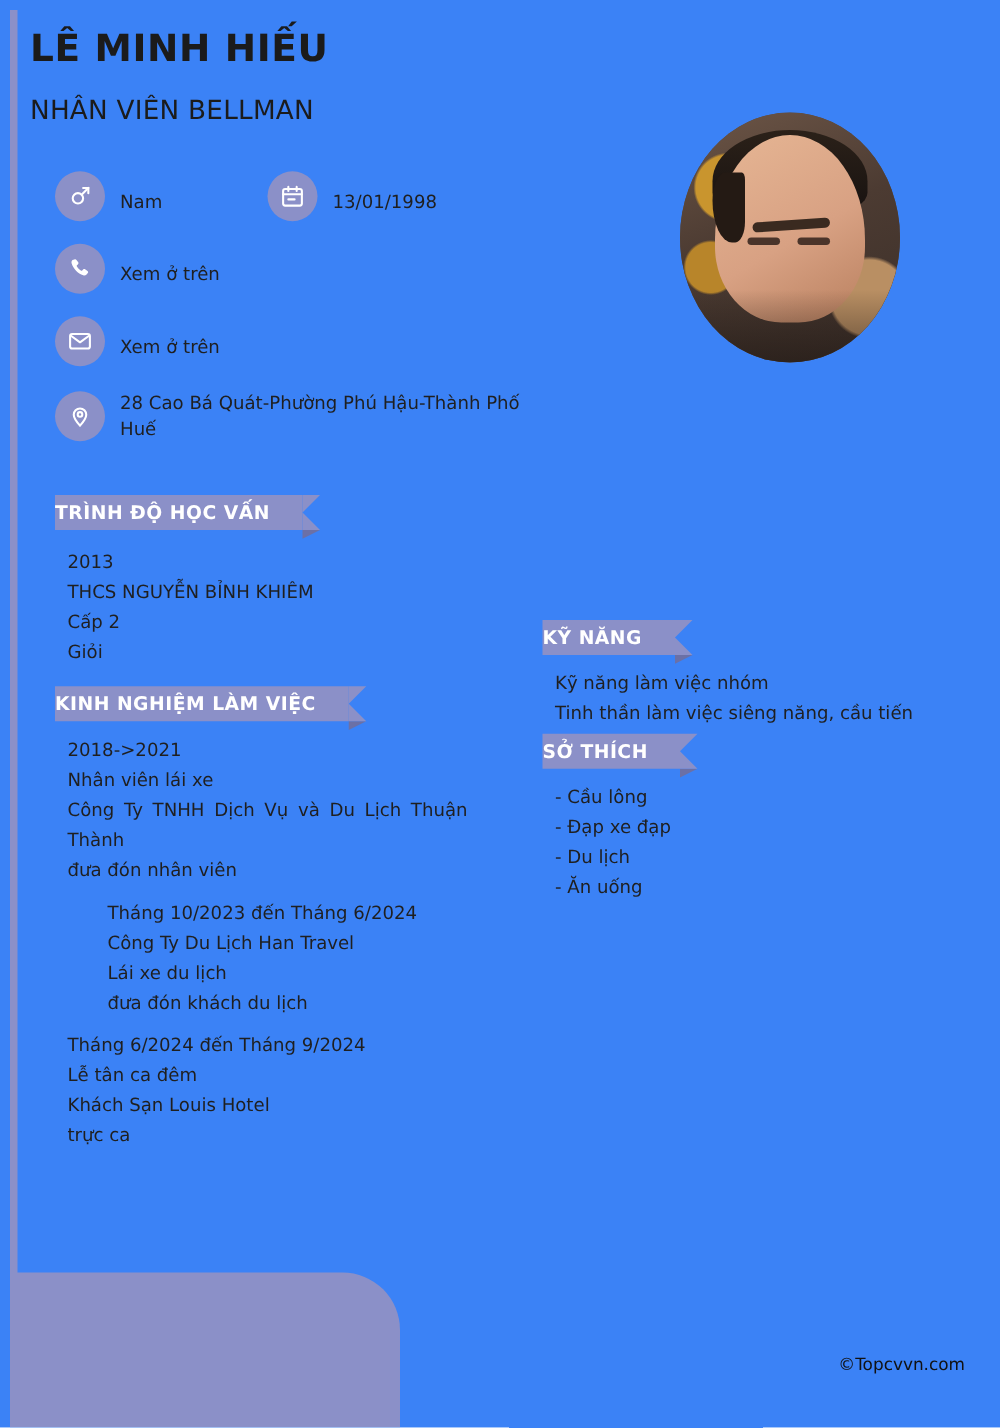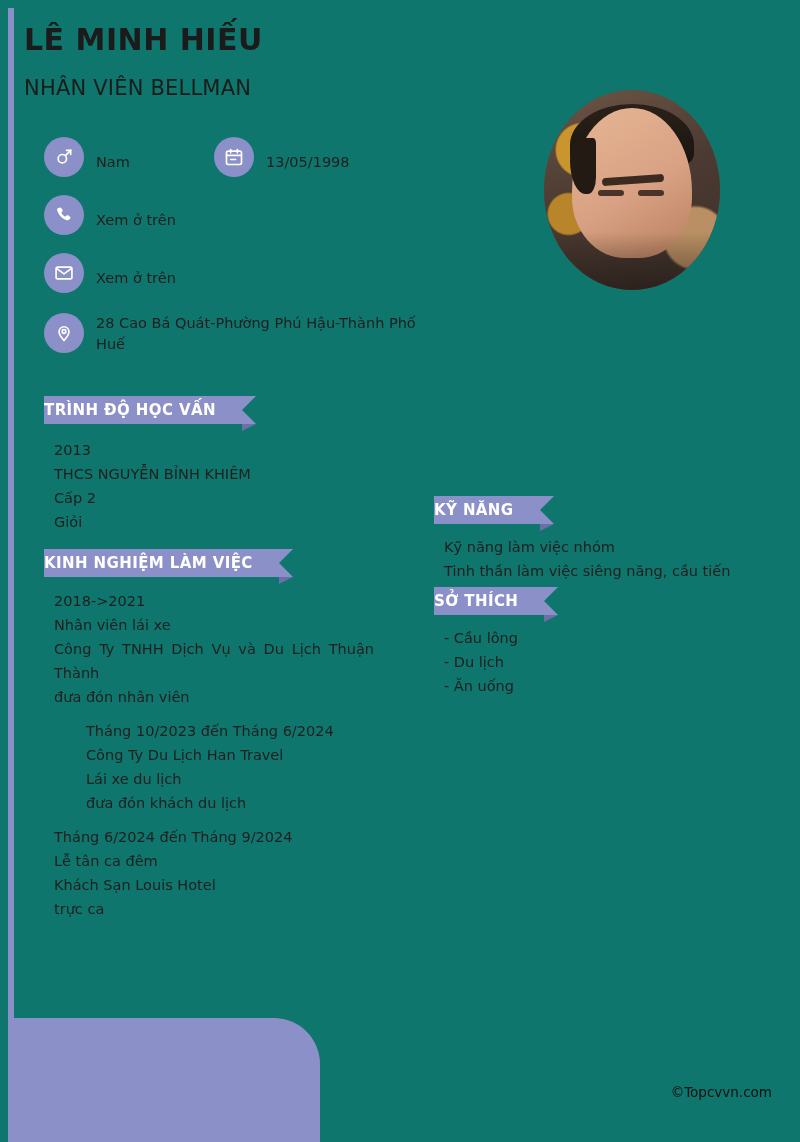--- a/index.html
+++ b/index.html
@@ -14,21 +14,21 @@
     font-family: "DejaVu Sans", "Liberation Sans", sans-serif;
     color: #2b2b2b;
     position: relative;
     overflow: hidden;
   }
   .page {
     position: absolute;
     left: 0; top: 0;
     width: 800px;
     height: 1142px;
-    background: #0f766e;
+    background: #3b82f6;
     overflow: hidden;
   }
   
   .left-bar {
     position: absolute;
     left: 8px;
     top: 8px;
     width: 6px;
     height: 1126px;
     background: #8b90c8;
@@ -264,21 +264,21 @@
 
     <div class="contact-row" style="left:170px; top:3px;">
       <span class="c-icon">
         <svg width="20" height="20" viewBox="0 0 24 24" fill="none" stroke="#ffffff" stroke-width="2" stroke-linecap="round">
           <rect x="3" y="5" width="18" height="16" rx="2"></rect>
           <path d="M3 10 H21"></path>
           <path d="M8 3 V7 M16 3 V7"></path>
           <path d="M8 15 H14"></path>
         </svg>
       </span>
-      <span class="c-text">13/05/1998</span>
+      <span class="c-text">13/01/1998</span>
     </div>
 
     <div class="contact-row" style="left:0; top:61px;">
       <span class="c-icon">
         <svg width="20" height="20" viewBox="0 0 24 24" fill="#ffffff">
           <path d="M6.6 3.2c.6-.5 1.5-.4 2 .3l1.7 2.3c.4.6.3 1.4-.2 1.9l-1 .9c-.3.3-.4.7-.2 1 .9 1.8 2.4 3.3 4.2 4.2.4.2.8.1 1-.2l.9-1c.5-.5 1.3-.6 1.9-.2l2.3 1.7c.7.5.8 1.4.3 2l-1.2 1.3c-.8.9-2.1 1.2-3.2.8-2.6-.9-5-2.4-6.9-4.4C6.3 11.9 4.8 9.5 4 6.9c-.4-1.1-.1-2.4.8-3.2l1.8-.5z"></path>
         </svg>
       </span>
       <span class="c-text">Xem ở trên</span>
     </div>
@@ -349,19 +349,20 @@
     <div class="line">Kỹ năng làm việc nhóm</div>
     <div class="line">Tinh thần làm việc siêng năng, cầu tiến</div>
   </div>
 
   <div class="ribbon" style="left:434px; top:587px;">
     <span>SỞ THÍCH</span>
     <span class="tail"></span>
   </div>
   <div class="block" style="left:444px; top:626px; width:330px;">
     <div class="line">- Cầu lông</div>
+    <div class="line">- Đạp xe đạp</div>
     <div class="line">- Du lịch</div>
     <div class="line">- Ăn uống</div>
   </div>
 
   <div class="footer-credit">©Topcvvn.com</div>
 
 </div>
 
 </body></html>

